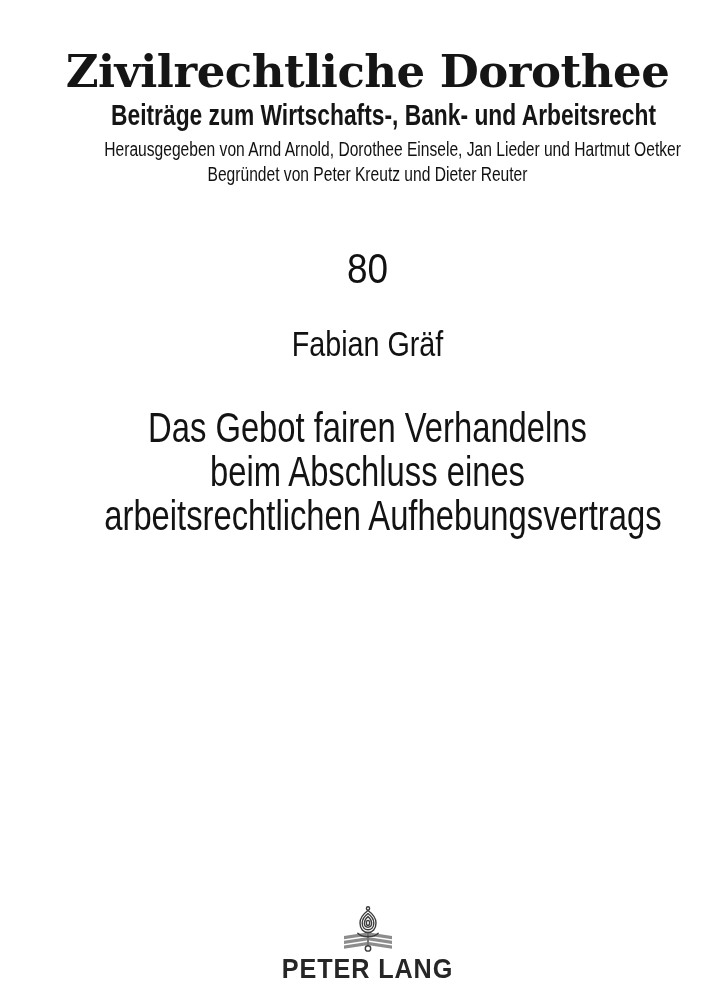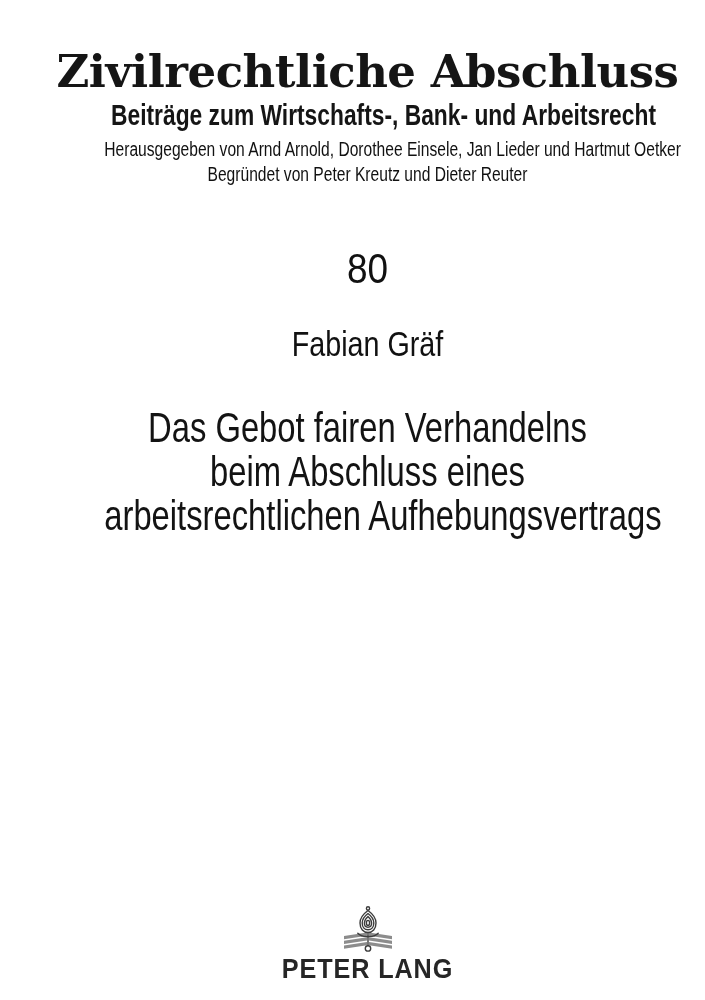--- a/index.html
+++ b/index.html
@@ -98,21 +98,21 @@
     transform: scaleX(0.9);
     color: #262626;
   }
 </style>
 </head>
 <body>
 
 <div class="page">
   <div class="content">
 
-    <h1 class="series-title">Zivilrechtliche Abschluss</h1>
+    <h1 class="series-title">Zivilrechtliche Dorothee</h1>
 
     <div class="series-subtitle">Beiträge zum Wirtschafts-, Bank- und Arbeitsrecht</div>
 
     <div class="series-editors">Herausgegeben von Arnd Arnold, Dorothee Einsele, Jan Lieder und Hartmut Oetker</div>
 
     <div class="series-founders">Begründet von Peter Kreutz und Dieter Reuter</div>
 
     <div class="volume-number">80</div>
 
     <div class="author-name">Fabian Gräf</div>

